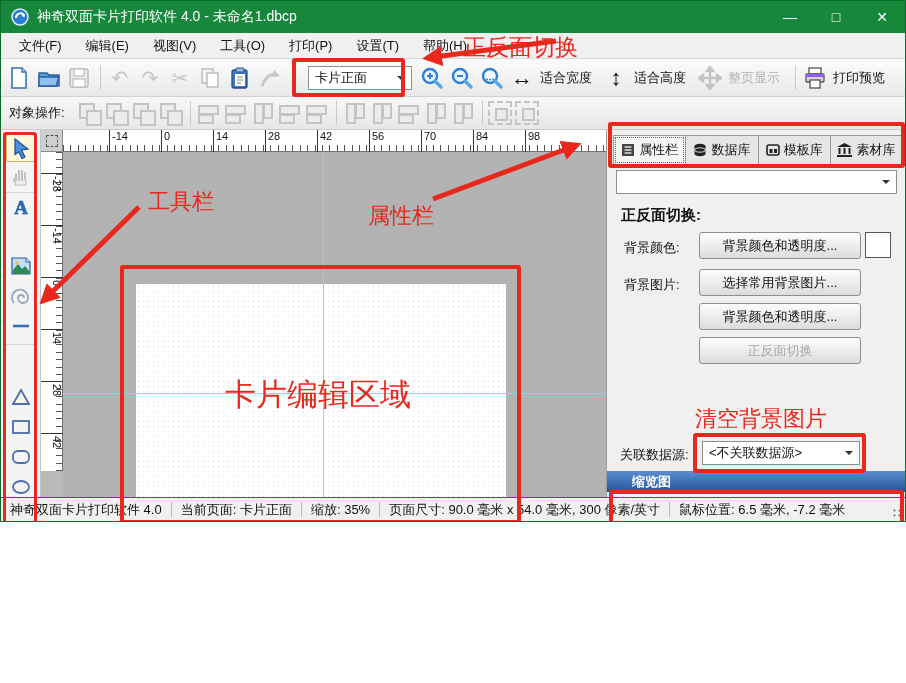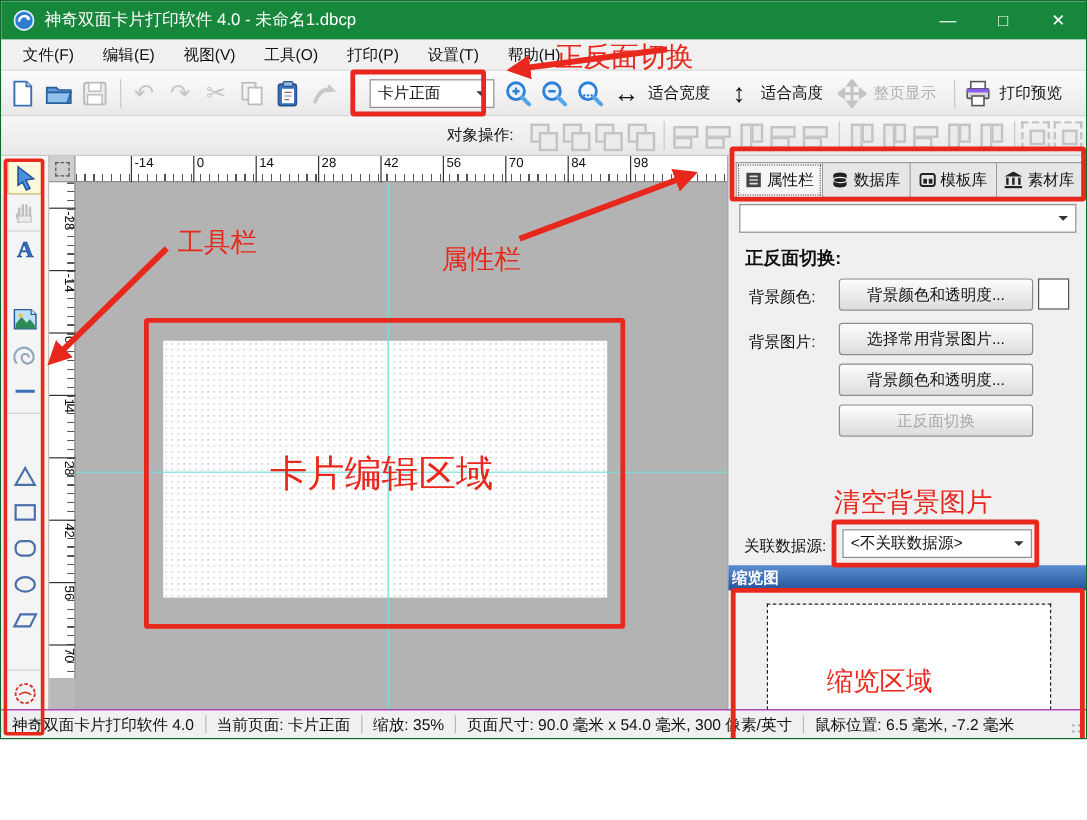--- a/index.html
+++ b/index.html
@@ -1,33 +1,33 @@
 <!DOCTYPE html>
 <html><head>
 <meta charset="utf-8">
 <style>
   * { box-sizing: border-box; margin:0; padding:0; }
   html,body { width:906px; height:683px; }
   body { font-family:"Liberation Sans","DejaVu Sans",sans-serif; font-size:13px; color:#111; }
-  #win { position:relative; width:906px; height:616px; background:#f0f0f0; border:1px solid #0a6b2d; overflow:hidden; }
+  #win { position:relative; width:906px; height:522px; background:#f0f0f0; border:1px solid #0a6b2d; overflow:hidden; }
 
   
   .titlebar { position:absolute; left:0; top:0; width:100%; height:32px; background:#17873C; display:flex; align-items:center; color:#fff; }
   .titlebar .appico { margin:0 8px 0 10px; width:18px; height:18px; }
   .titlebar .title { font-size:14px; }
   .wctrls { position:absolute; right:0; top:0; height:32px; display:flex; }
   .wctrl { width:46px; height:32px; display:flex; align-items:center; justify-content:center; color:#fff; font-size:14px; }
 
   
   .menubar { position:absolute; left:0; top:32px; width:100%; height:26px; background:#f0f0f0; border-bottom:1px solid #d8d8d8; display:flex; align-items:center; padding-left:6px; }
   .menu-item { padding:3px 12px; font-size:13px; }
 
   
   .tb1 { position:absolute; left:0; top:58px; width:100%; height:38px; background:linear-gradient(#fcfcfc,#e9e9e9); border-bottom:1px solid #d2d2d2; display:flex; align-items:center; padding-left:4px; }
-  .tb2 { position:absolute; left:0; top:96px; width:100%; height:33px; background:linear-gradient(#f7f7f7,#e7e7e7); border-bottom:1px solid #c9c9c9; display:flex; align-items:center; padding-left:6px;justify-content:flex-end; }
+  .tb2 { position:absolute; left:0; top:96px; width:100%; height:33px; background:linear-gradient(#f7f7f7,#e7e7e7); border-bottom:1px solid #c9c9c9; display:flex; align-items:center; padding-left:6px; }
   .tbi { width:28px; height:28px; display:flex; align-items:center; justify-content:center; margin-right:2px; flex:0 0 auto; }
   .glyph { font-size:20px; line-height:1; }
   .gray { color:#c6c6c6; }
   .vsep { width:1px; height:24px; background:#c9c9c9; margin:0 5px; flex:0 0 auto; }
   .combo { background:#fff; border:1px solid #8e8e8e; height:24px; display:flex; align-items:center; padding:0 6px; font-size:13px; position:relative; }
   .combo .arr { position:absolute; right:6px; top:9px; width:0; height:0; border:4px solid transparent; border-top-color:#333; }
   .side-combo { width:104px; margin:0 6px 0 22px; }
   .tb-label { font-size:13px; margin:0 10px 0 2px; }
   .tb-label.dis { color:#b0b0b0; }
 
@@ -75,21 +75,21 @@
   .tab { height:30px; display:flex; align-items:center; justify-content:center; gap:4px; font-size:13px; flex:1 1 0;
     background:#e6e6e6; border:1px solid #9a9a9a; border-left:none; }
   .tab:first-child { border-left:1px solid #9a9a9a; }
   .tab.active { background:#f5f5f5; outline:1px dotted #666; outline-offset:-3px; border-bottom-color:#f5f5f5; }
   .rp-combo { position:absolute; left:9px; top:40px; right:8px; height:24px; }
   .rp-head { position:absolute; left:14px; top:76px; font-size:15px; font-weight:bold; }
   .rp-label { position:absolute; left:17px; font-size:13px; }
   .btn { position:absolute; left:92px; width:162px; height:27px; background:linear-gradient(#fdfdfd,#dcdcdc); border:1px solid #8e8e8e; border-radius:3px; font-size:13px; display:flex; align-items:center; justify-content:center; }
   .btn.disabled { color:#a8a8a8; }
   .swatch { position:absolute; left:258px; width:26px; height:26px; background:#fff; border:1px solid #555; }
-  .thumb-head { position:absolute; left:0; right:0; top:341px; height:21px; background:linear-gradient(#5b8ed0,#24549c); color:#fff; font-weight:bold; font-size:13px; display:flex; align-items:center; padding-left:3px; }
+  .thumb-head { position:absolute; left:0; right:0; top:341px; height:21px; background:linear-gradient(#5b8ed0,#24549c); color:#fff; font-weight:bold; font-size:13px; display:flex; align-items:center; padding-left:25px; }
   .thumb-box { position:absolute; left:32px; top:373px; width:237px; height:139px; background:#fff; border:1px dashed #222; }
 
   
   .statusbar { position:absolute; left:0; bottom:0; width:100%; height:24px; background:#f0f0f0; border-top:1px solid #a21caf; display:flex; align-items:center; font-size:13px; }
   .sseg { padding:0 9px; white-space:nowrap; }
   .ssep { width:1px; height:15px; background:#b9b9b9; }
   .grip { position:absolute; right:3px; bottom:3px; width:10px; height:10px;
     background-image:radial-gradient(#9a9a9a 1.2px, transparent 1.3px); background-size:5px 5px; background-position:bottom right; }
 
   

